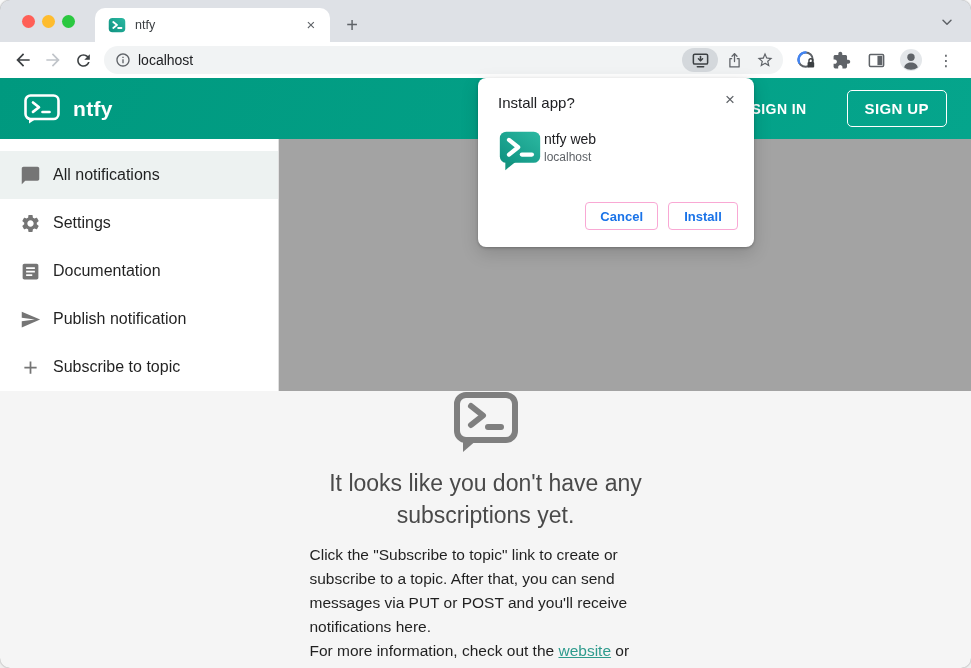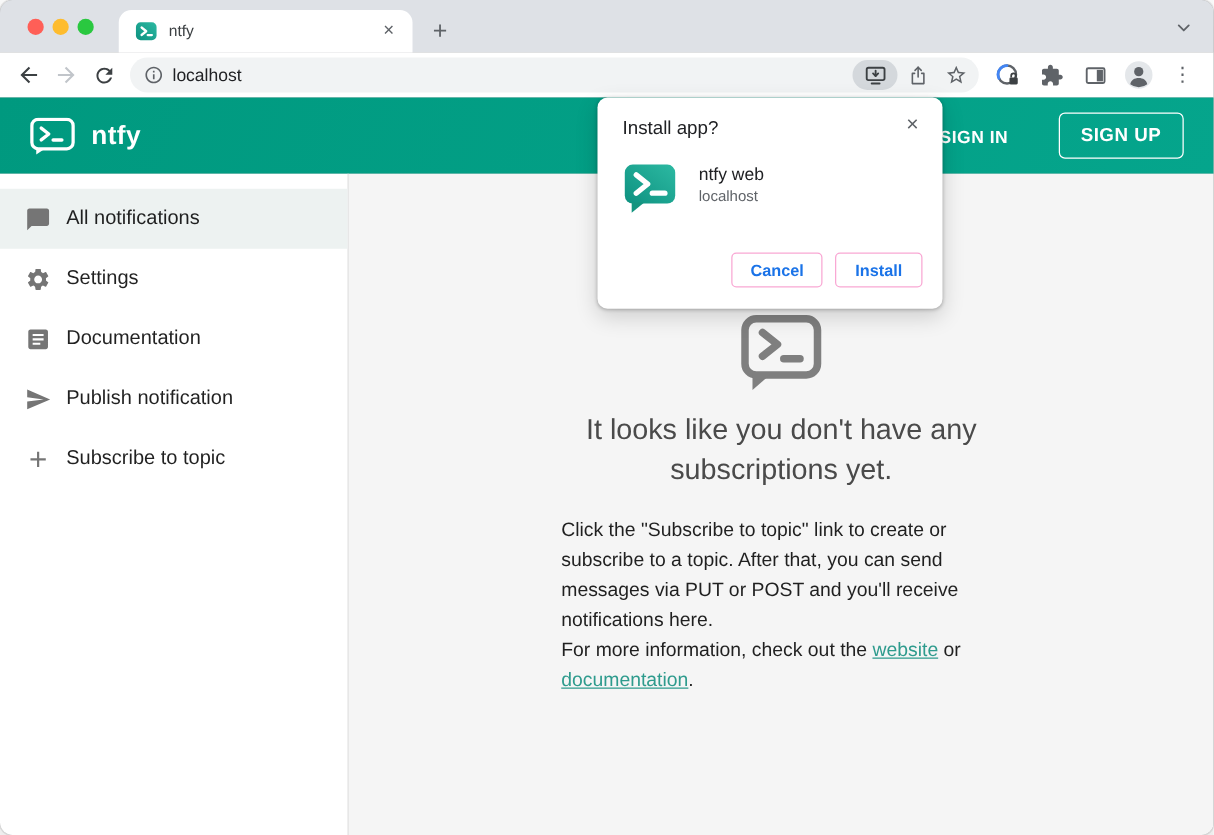--- a/index.html
+++ b/index.html
@@ -47,43 +47,43 @@
   .brand { display:flex; align-items:center; gap:13px; }
   .brand-name { font-size:21px; font-weight:700; letter-spacing:.3px; }
   .appbar-spacer { flex:1; }
   .signin { font-size:14px; font-weight:700; letter-spacing:.4px; margin-right:20px; }
   .signup {
     font-size:15px; font-weight:700; letter-spacing:.4px; border:1.5px solid #fff;
     border-radius:5px; padding:9px 17px; background:transparent; color:#fff;margin-left:20px;
   }
 
   
-  .appbody { display:flex; height:529px; }
+  .appbody { display:flex; height:529px;flex-direction:column; }
   .sidebar { width:279px; background:#fff; border-right:1px solid #e0e0e0; padding-top:12px; }
   .side-item { height:48px; display:flex; align-items:center; padding-left:20px; gap:12px; }
   .side-item.selected { background:#edf2f1; }
   .side-item .lbl { font-size:16px; color:rgba(0,0,0,.87); }
   .content { flex:1; background:#f5f5f5; display:flex; align-items:center; justify-content:center; }
   .empty-col { width:352px; display:flex; flex-direction:column; }
   .empty-logo { align-self:center; margin-bottom:12px; }
-  .empty-head { text-align:center; font-size:23px; line-height:32px; color:#4a4a4a; margin-bottom:22px; }
+  .empty-head { text-align:center; font-size:23px; line-height:32px; color:#4a4a4a; margin-bottom:12px; }
   .empty-p { font-size:15.5px; line-height:24px; color:rgba(0,0,0,.87); }
   .empty-p + .empty-p { margin-top:0; }
   .tlink { color:#2e9b8d; text-decoration:underline; cursor:pointer; }
 
   
   .dialog {
     position:absolute; left:478px; top:78px; width:276px; height:169px;
     background:#fff; border-radius:8px; z-index:50;
     box-shadow:0 1px 3px rgba(0,0,0,.24), 0 6px 18px rgba(0,0,0,.16);
     padding:16px 20px;
   }
   .dlg-title { font-size:15px; color:#202124; }
   .dlg-close { position:absolute; top:12px; right:14px; font-size:17px; color:#5f6368; width:20px; height:20px; text-align:center; line-height:19px; }
-  .dlg-approw { display:flex; gap:17px; margin-top:17px; align-items:flex-start; }
+  .dlg-approw { display:flex; gap:2px; margin-top:17px; align-items:flex-start; }
   .dlg-appname { font-size:14px; color:#202124; margin-top:3px; }
   .dlg-origin { font-size:12px; color:#5f6368; margin-top:3px; }
   .dlg-actions { position:absolute; right:16px; bottom:17px; display:flex; gap:10px; }
   .dlg-btn {
     min-width:70px; height:28px; background:#fff; border:1px solid #f9a8d4; border-radius:4px;
     color:#1a73e8; font-size:13px; font-weight:700; font-family:inherit; padding:0 14px;
   }
 </style>
 </head>
 <body>

